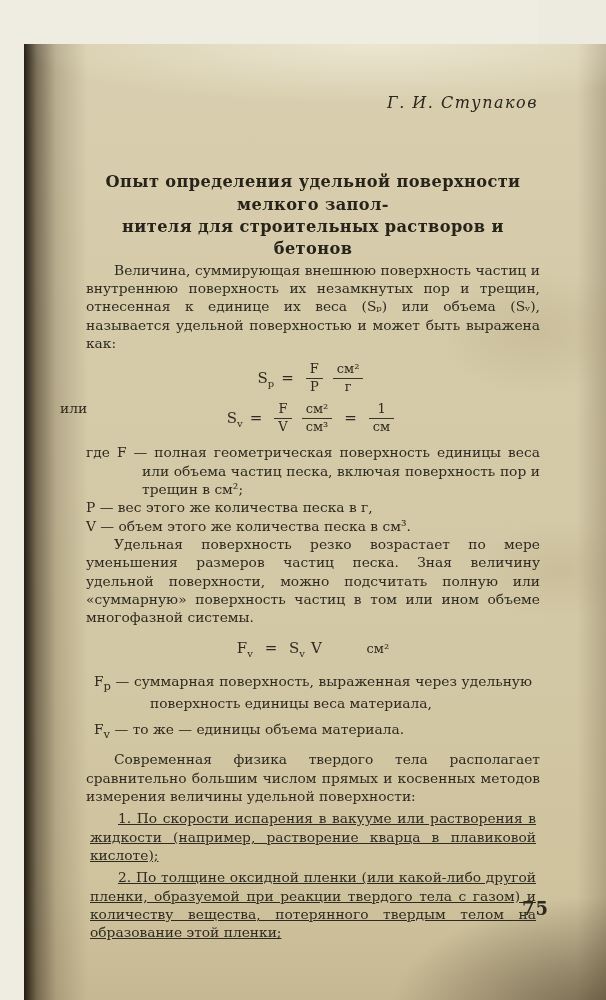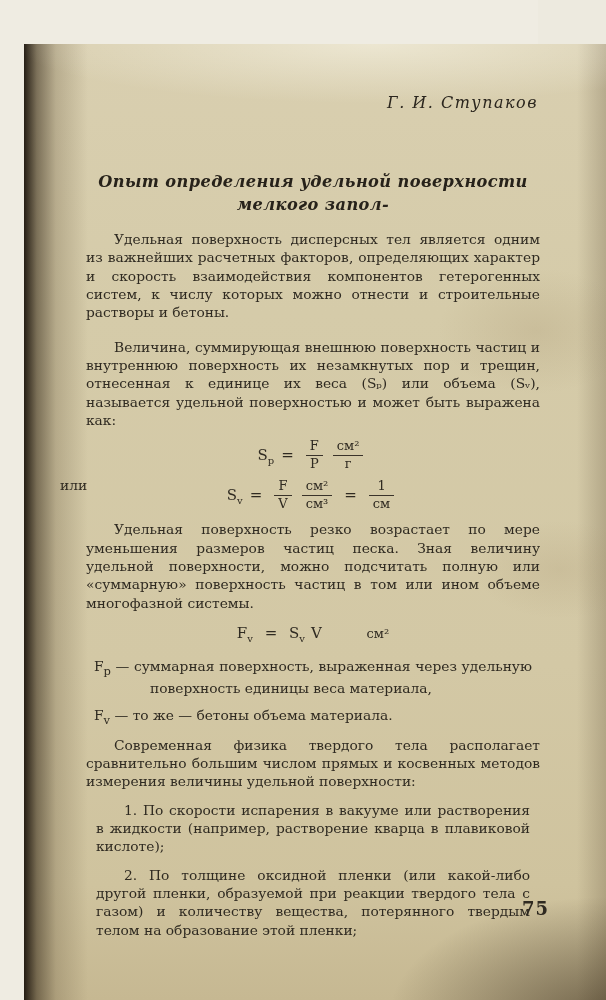--- a/index.html
+++ b/index.html
@@ -25,21 +25,21 @@
   .content{
     position:absolute;left:62px;top:48px;width:454px;
     color:#2f2a21;font-size:13.8px;line-height:1.33;
   }
 
   .author{
     text-align:right;font-style:italic;font-size:16px;letter-spacing:1.5px;
     color:#2b261e;padding-right:2px;
   }
 
-  .title{margin-top:58px;margin-bottom:14px;font-style:italic;}
+  .title{margin-top:58px;}
   .title div{
     text-align:center;font-weight:bold;font-size:16.2px;line-height:1.38;
     letter-spacing:0.4px;color:#27221a;
   }
 
   p{margin:0;text-align:justify;}
   p.para{text-indent:28px;}
   p + p.para{margin-top:16px;}
 
   .formula-wrap{position:relative;margin:10px 0 8px;}
@@ -55,70 +55,75 @@
   .hang-big{margin-left:-26px;padding-left:56px;text-indent:-56px;}
 
   .fblock{width:max-content;margin:12px auto;}
   .frow{font-size:15px;margin:4px 0;white-space:nowrap;}
   .frow .unit{margin-left:40px;font-size:13px;}
   .frow .gap{display:inline-block;width:6px;}
 
   .defs p{margin:8px;}
 
   .methods{margin-top:2px;}
-  .methods p{text-indent:28px;margin:10px;}
+  .methods p{text-indent:28px;margin:4px;text-decoration:underline;}
 
   .pagenum{
     position:absolute;left:498px;top:854px;
     font-size:18px;font-weight:bold;color:#2f2a21;letter-spacing:1px;
   }
 </style>
 </head>
 <body>
 
 <div class="scan">
   <div class="page">
     <div class="content">
 
       <div class="author">Г. И. Ступаков</div>
 
       <div class="title">
         <div>Опыт определения удельной поверхности мелкого запол-</div>
+        <div>нителя для строительных растворов и бетонов</div>
       </div>
 
-      <p class="para">Удельная поверхность дисперсных тел является одним из важнейших расчетных факторов, определяющих характер и скорость взаимодействия компонентов гетерогенных систем, к числу которых можно отнести и строительные растворы и бетоны.</p>
       <p class="para">Величина, суммирующая внешнюю поверхность частиц и внутреннюю поверхность их незамкнутых пор и трещин, отнесенная к единице их веса (Sₚ) или объема (Sᵥ), называется удельной поверхностью и может быть выражена как:</p>
 
       <div class="formula-wrap">
         <span class="or-label">или</span>
 
         <div class="formula-line">
           <span class="fsym"><span>S</span><sub>p</sub></span><span class="feq">=</span><span class="frac"><span class="num">F</span><span class="den">P</span></span><span class="frac"><span class="num">см²</span><span class="den">г</span></span>
         </div>
 
         <div class="formula-line">
           <span class="fsym"><span>S</span><sub>v</sub></span><span class="feq">=</span><span class="frac"><span class="num">F</span><span class="den">V</span></span><span class="frac"><span class="num">см²</span><span class="den">см³</span></span><span class="feq">=</span><span class="frac"><span class="num">1</span><span class="den">см</span></span>
         </div>
       </div>
 
+      <div class="where">
+        <p class="hang-big">где F — полная геометрическая поверхность единицы веса или объема частиц песка, включая поверхность пор и трещин в см²;</p>
+        <p>Р — вес этого же количества песка в г,</p>
+        <p>V — объем этого же количества песка в см³.</p>
+      </div>
 
       <p class="para">Удельная поверхность резко возрастает по мере уменьшения размеров частиц песка. Зная величину удельной поверхности, можно подсчитать полную или «суммарную» поверхность частиц в том или ином объеме многофазной системы.</p>
 
       <div class="fblock">
         <div class="frow">
           <span><span>F</span><sub>v</sub></span>
           <span class="feq">=</span>
           <span><span>S</span><sub>v</sub></span><span class="gap"></span><span>V</span>
           <span class="unit">см²</span>
         </div>
       </div>
 
       <div class="defs">
         <p class="hang-big"><span><span>F</span><sub>p</sub></span> <span>— суммарная поверхность, выраженная через удельную поверхность единицы веса материала,</span></p>
-        <p class="hang-big"><span><span>F</span><sub>v</sub></span> <span>— то же — бетоны объема материала.</span></p>
+        <p class="hang-big"><span><span>F</span><sub>v</sub></span> <span>— то же — единицы объема материала.</span></p>
       </div>
 
       <p class="para">Современная физика твердого тела располагает сравнительно большим числом прямых и косвенных методов измерения величины удельной поверхности:</p>
 
       <div class="methods">
         <p>1. По скорости испарения в вакууме или растворения в жидкости (например, растворение кварца в плавиковой кислоте);</p>
         <p>2. По толщине оксидной пленки (или какой-либо другой пленки, образуемой при реакции твердого тела с газом) и количеству вещества, потерянного твердым телом на образование этой пленки;</p>
 
       </div>
 

